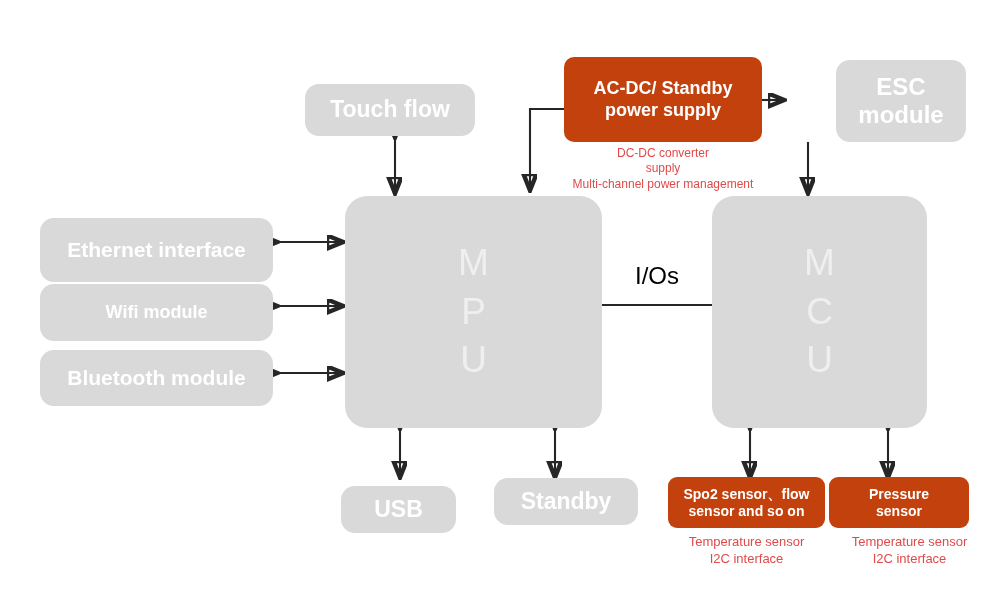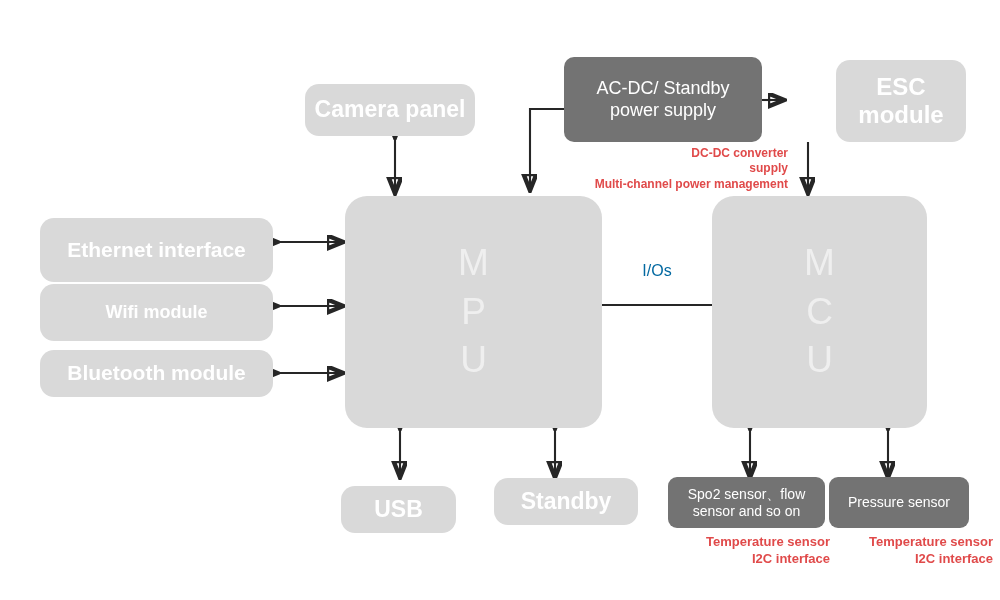--- a/index.html
+++ b/index.html
@@ -23,53 +23,53 @@
     line-height:1.18;
   }
   
   .grey{
     background:#d9d9d9;
     color:#ffffff;
     font-weight:bold;
   }
   
   .red{
-    background:#737373;
+    background:#c2410c;
     color:#ffffff;
-    font-weight:normal;
+    font-weight:bold;
   }
   
   .core{
     background:#d9d9d9;
     border-radius:22px;
     flex-direction:column;
     justify-content:center;
     color:#efefef;
     font-weight:normal;
   }
   .core .ltr{
     display:block;
     font-size:37px;
     line-height:1.32;
     letter-spacing:0px;
   }
 
   .cap{
     position:absolute;
     color:#e04a4a;
-    font-weight:bold;
-    text-align:right;
+    font-weight:normal;
+    text-align:center;
     line-height:1.28;
   }
 
   .iolabel{
     position:absolute;
-    color:#0369a1;
+    color:#000000;
     font-weight:normal;
-    font-size:16px;
+    font-size:24px;
     text-align:center;
   }
 
   svg#wires{position:absolute;left:0;top:0;width:1000px;height:600px;pointer-events:none;}
   svg#wires line,svg#wires polyline,svg#wires path{
     stroke:#262626;stroke-width:2.1;fill:none;
   }
 </style>
 </head>
 <body>
@@ -105,32 +105,32 @@
     <line x1="808" y1="142" x2="808" y2="193" marker-end="url(#ah)"></line>
 
     <line x1="602" y1="305" x2="712" y2="305"></line>
 
     <line x1="750" y1="428" x2="750" y2="477" marker-start="url(#ahs)" marker-end="url(#ah)"></line>
 
     <line x1="888" y1="428" x2="888" y2="477" marker-start="url(#ahs)" marker-end="url(#ah)"></line>
   </svg>
 
   <div class="blk grey" style="left:305px;top:84px;width:170px;height:52px;font-size:23px;">
-    <span>Camera panel</span>
+    <span>Touch flow</span>
   </div>
 
   <div class="blk grey" style="left:40px;top:218px;width:233px;height:64px;font-size:21px;">
     <span>Ethernet interface</span>
   </div>
 
   <div class="blk grey" style="left:40px;top:284px;width:233px;height:57px;font-size:18px;">
     <span>Wifi module</span>
   </div>
 
-  <div class="blk grey" style="left:40px;top:350px;width:233px;height:47px;font-size:21px;">
+  <div class="blk grey" style="left:40px;top:350px;width:233px;height:56px;font-size:21px;">
     <span>Bluetooth module</span>
   </div>
 
   <div class="blk core" style="left:345px;top:196px;width:257px;height:232px;">
     <span class="ltr">M</span>
     <span class="ltr">P</span>
     <span class="ltr">U</span>
   </div>
 
   <div class="blk core" style="left:712px;top:196px;width:215px;height:232px;">

